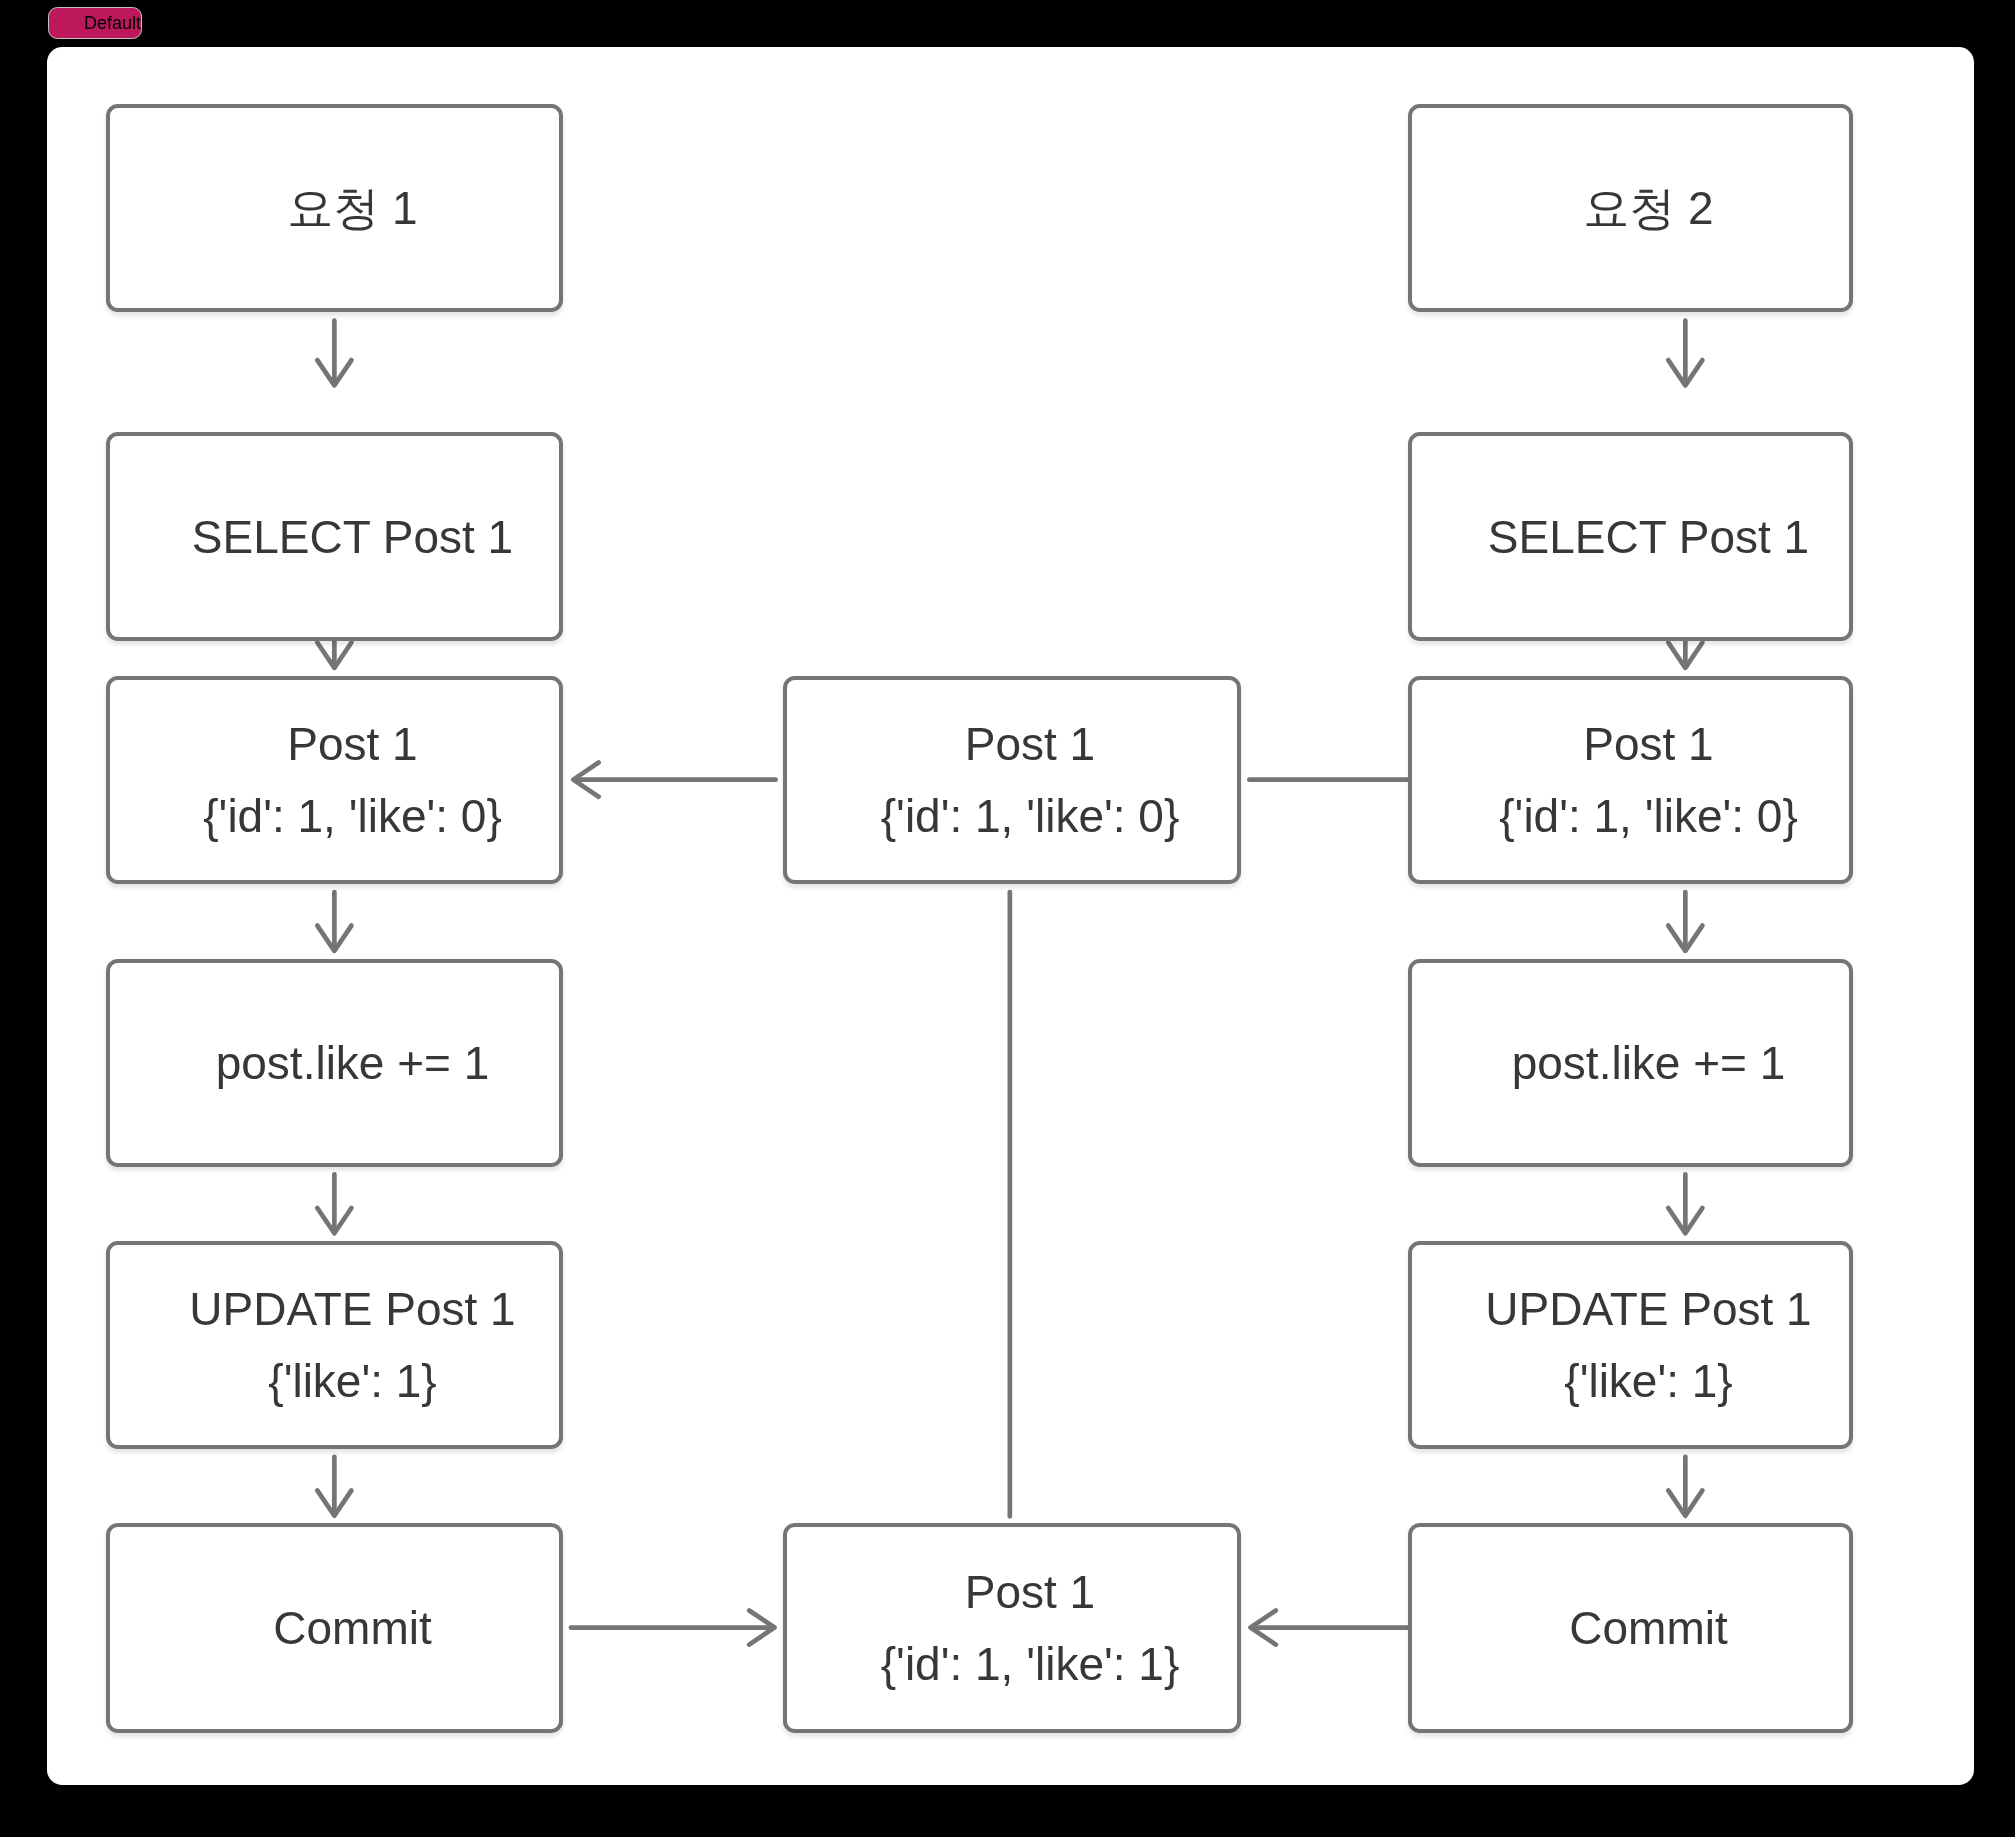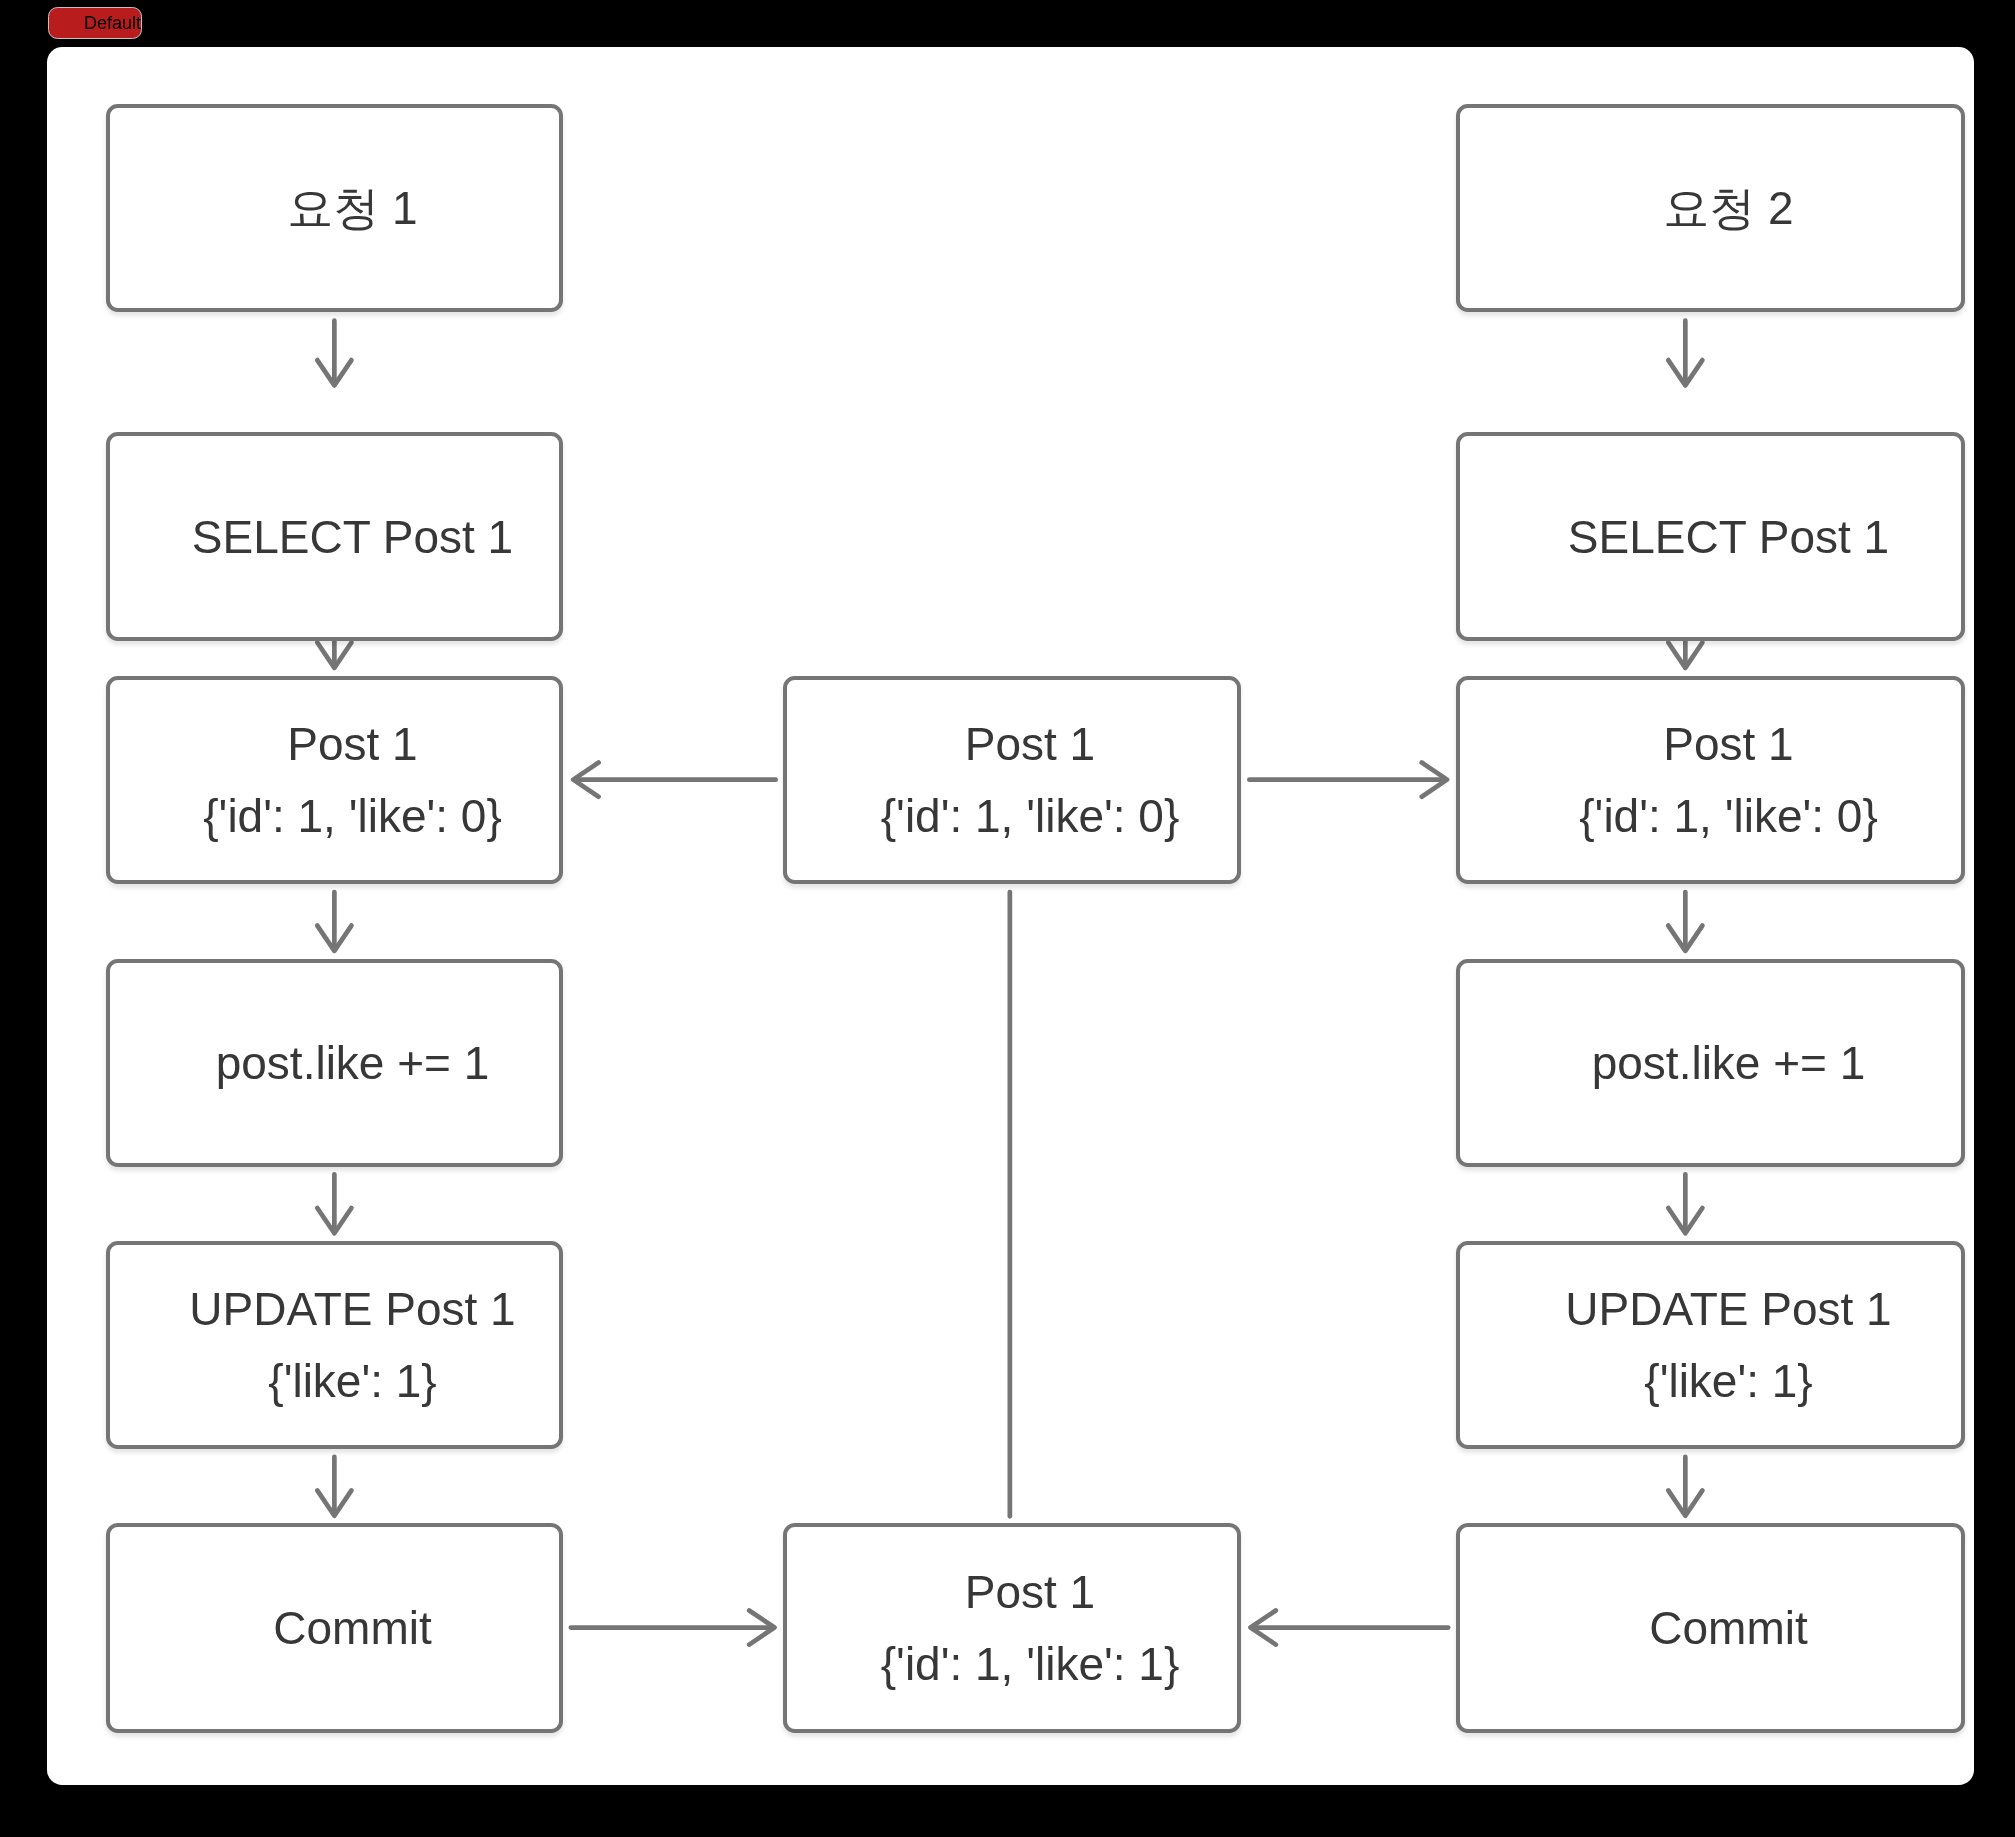--- a/index.html
+++ b/index.html
@@ -4,42 +4,42 @@
 <style>
   html,body{margin:0;padding:0;background:#000;}
   body{
     position:relative;
     width:2015px;height:1837px;
     overflow:hidden;
     font-family:"Liberation Sans","DejaVu Sans",sans-serif;
   }
   .badge{
     position:absolute;left:48px;top:7px;width:94px;height:32px;
-    background:#b91c1c;border:1.8px solid #c2c2c2;border-radius:9.4px;
+    background:#be185d;border:1.8px solid #c2c2c2;border-radius:9.4px;
     display:flex;align-items:center;justify-content:center;
     font-size:18px;color:#000;box-sizing:border-box;padding-left:35px;
   }
   .canvas{
     position:absolute;left:47px;top:47px;width:1927px;height:1738px;
     background:#fff;border-radius:15.3px;
   }
   .overlay{position:absolute;left:0;top:0;width:2015px;height:1837px;}
   .node{
     position:absolute;box-sizing:border-box;
     background:#fff;border:4.7px solid #757575;border-radius:11.8px;
     display:flex;flex-direction:column;align-items:center;justify-content:center;
     gap:26px;
     color:#373737;font-size:46px;font-weight:400;
     box-shadow:0 3.5px 4.1px rgba(0,0,0,0.10);
     padding-left:36px;
   }
   .node .line{line-height:1;white-space:nowrap;}
   .col-left{left:106px;width:457px;}
   .col-mid{left:783px;width:458px;}
-  .col-right{left:1456px;width:509px;}
+  .col-right{left:1408px;width:445px;}
   .r1{top:104px;height:208px;}
   .r2{top:392px;height:209px;margin-top:40px;}
   .r3{top:676px;height:208px;}
   .r4{top:959px;height:208px;text-align:center;}
   .r5{top:1241px;height:208px;}
   .r6{top:1523px;height:210px;}
   .stroke{stroke:#757575;stroke-width:8;fill:none;stroke-linecap:round;stroke-linejoin:round;}
 </style>
 </head>
 <body>

